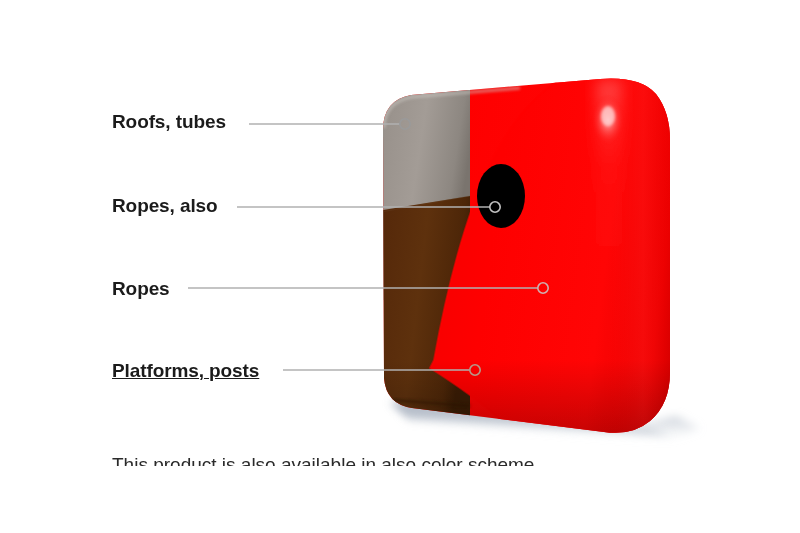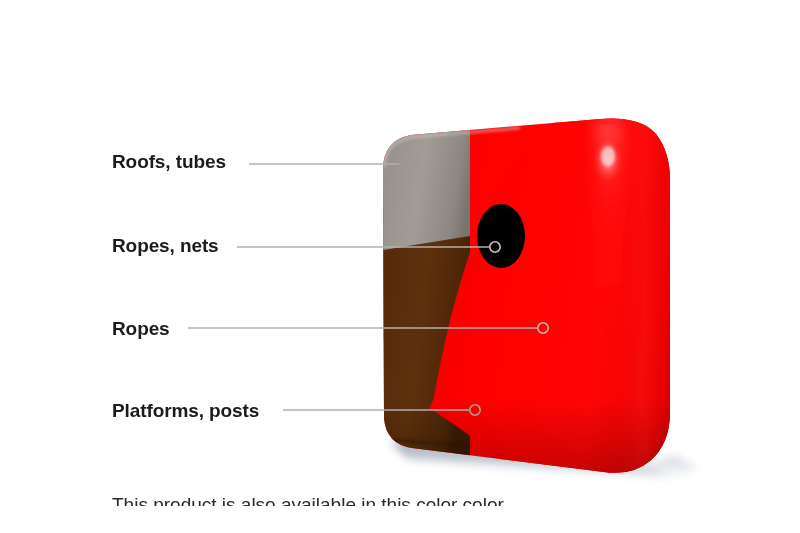--- a/index.html
+++ b/index.html
@@ -10,21 +10,20 @@
   }
   body {
     font-family: "Liberation Sans", sans-serif;
   }
   #stage {
     position: relative;
     width: 800px;
     height: 466px;
     background: #ffffff;
     overflow: hidden;
-    margin-top: 40px;
   }
   #diagram-svg {
     position: absolute;
     top: 0;
     left: 0;
     width: 800px;
     height: 533px;
     display: block;
   }
   .callout-label {
@@ -222,21 +221,21 @@
     <g fill="none" stroke="#9a9a9a" stroke-width="1.6">
       <circle cx="405" cy="124" r="5.2"></circle>
       <circle cx="495" cy="207" r="5.2" stroke="#c2c2c2"></circle>
       <circle cx="543" cy="288" r="5.2" stroke="#d0b0b0"></circle>
       <circle cx="475" cy="370" r="5.2" stroke="#b59a8a"></circle>
     </g>
   </svg>
 
   <div class="callout-label" style="left:112px; top:112px;">Roofs, tubes</div>
 
-  <div class="callout-label" style="left:112px; top:196px;">Ropes, nets</div>
+  <div class="callout-label" style="left:112px; top:196px;">Ropes, also</div>
 
   <div class="callout-label" style="left:112px; top:279px;">Ropes</div>
 
-  <div class="callout-label" style="left:112px; top:361px;">Platforms, posts</div>
-
-  <div id="caption">This product is also available in this color color.</div>
+  <div class="callout-label" style="left:112px; top:361px;text-decoration:underline;">Platforms, posts</div>
+
+  <div id="caption">This product is also available in also color scheme.</div>
 
 </div>
 
 </body></html>

